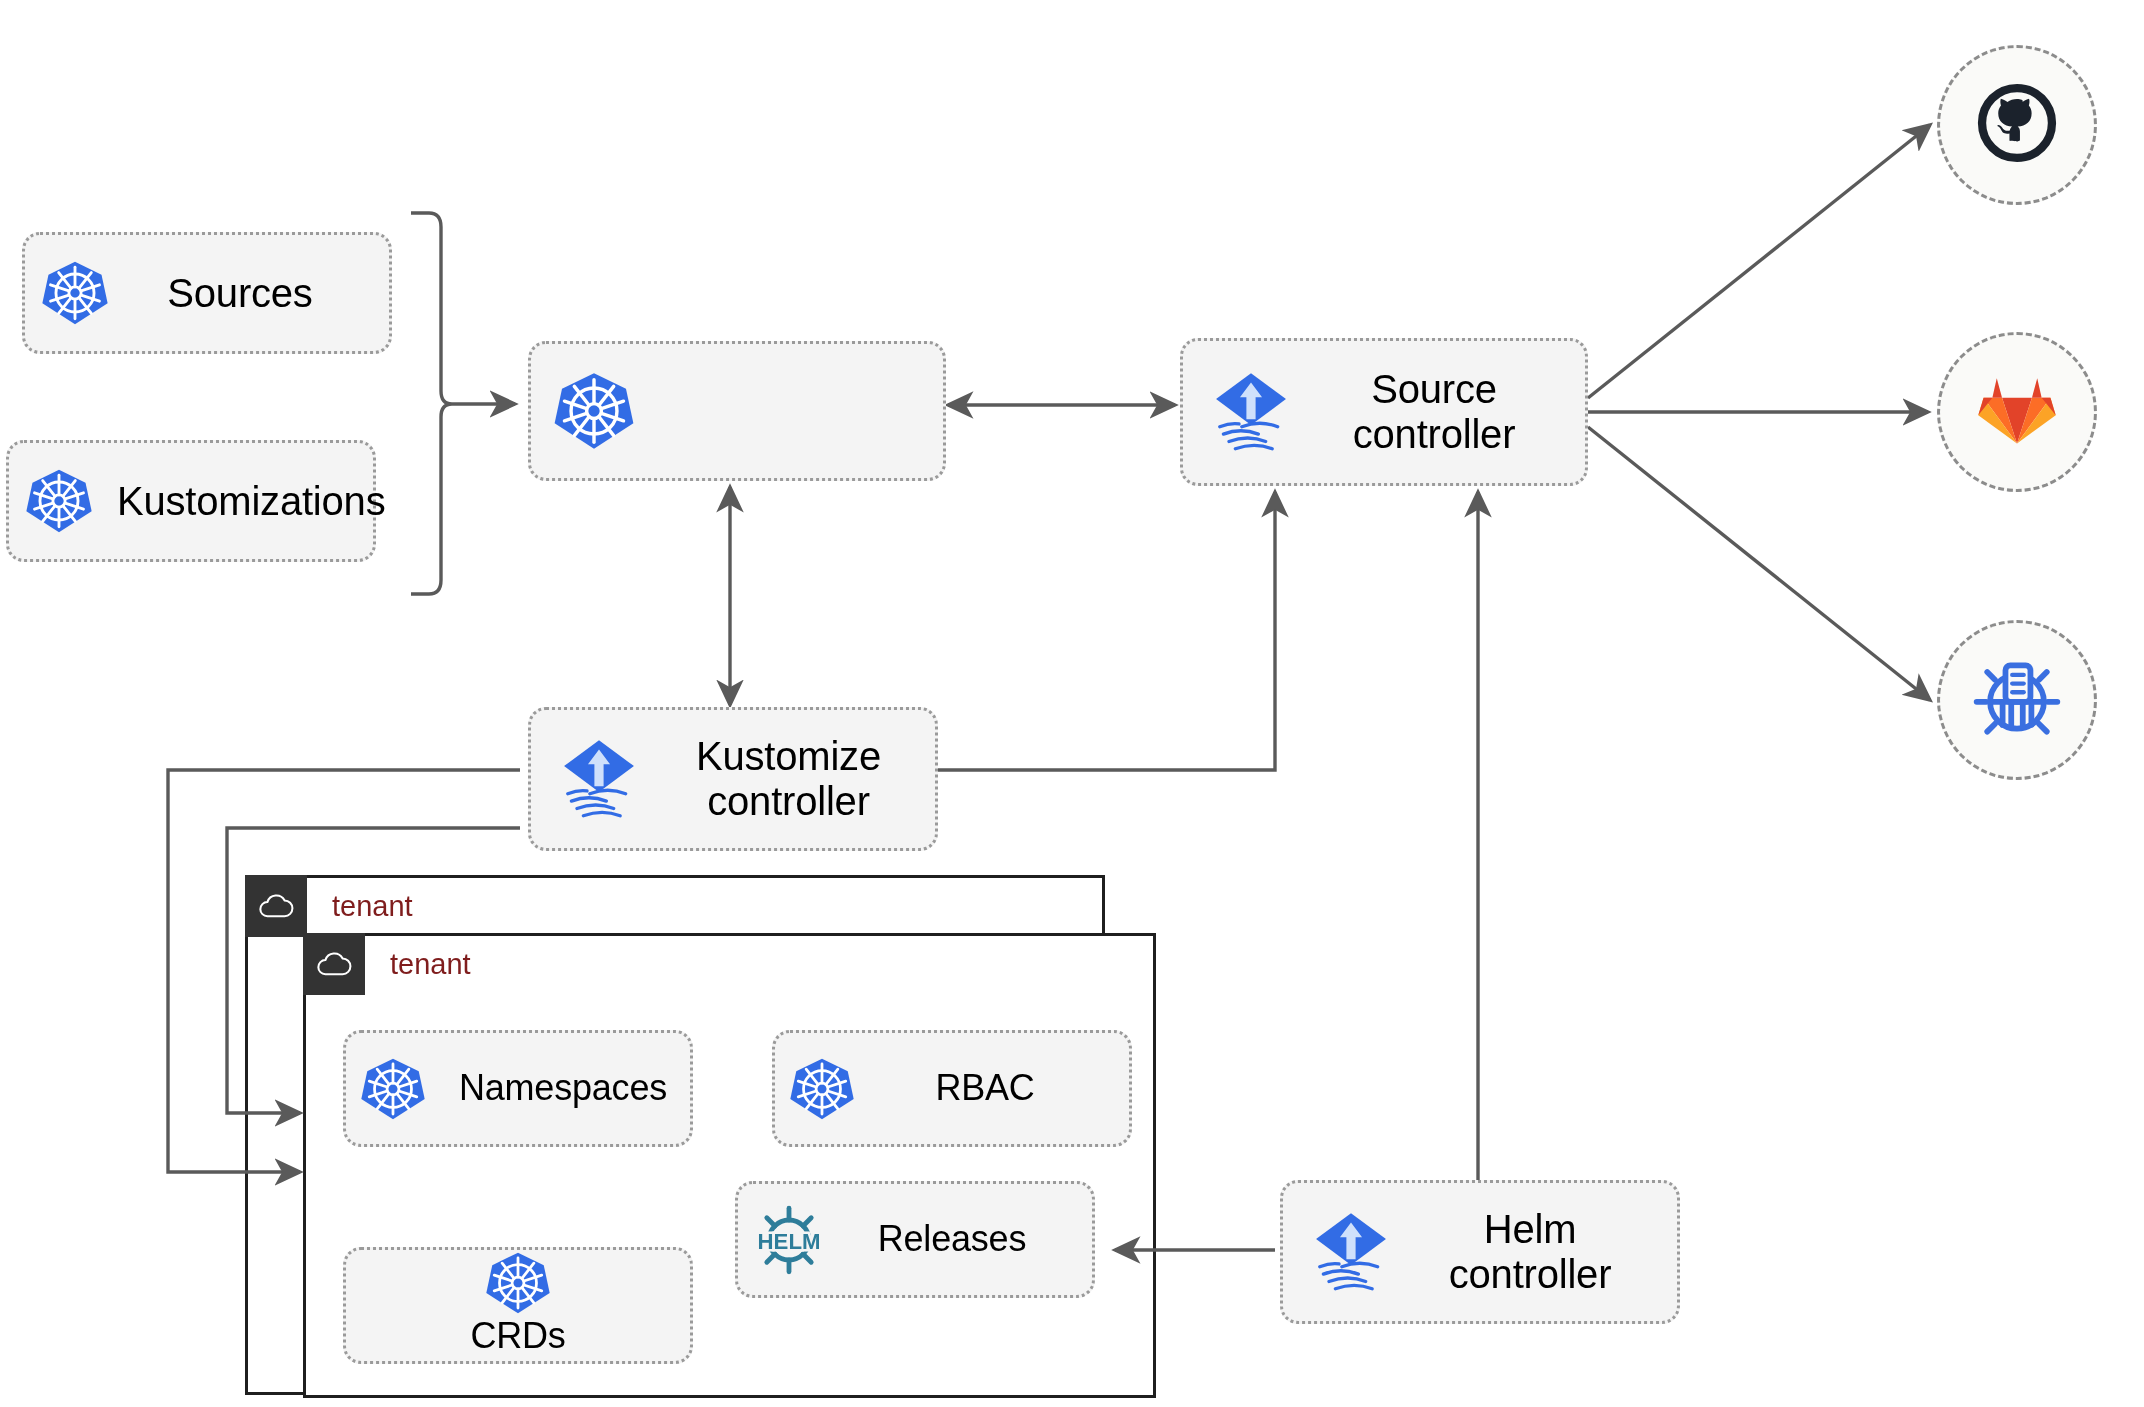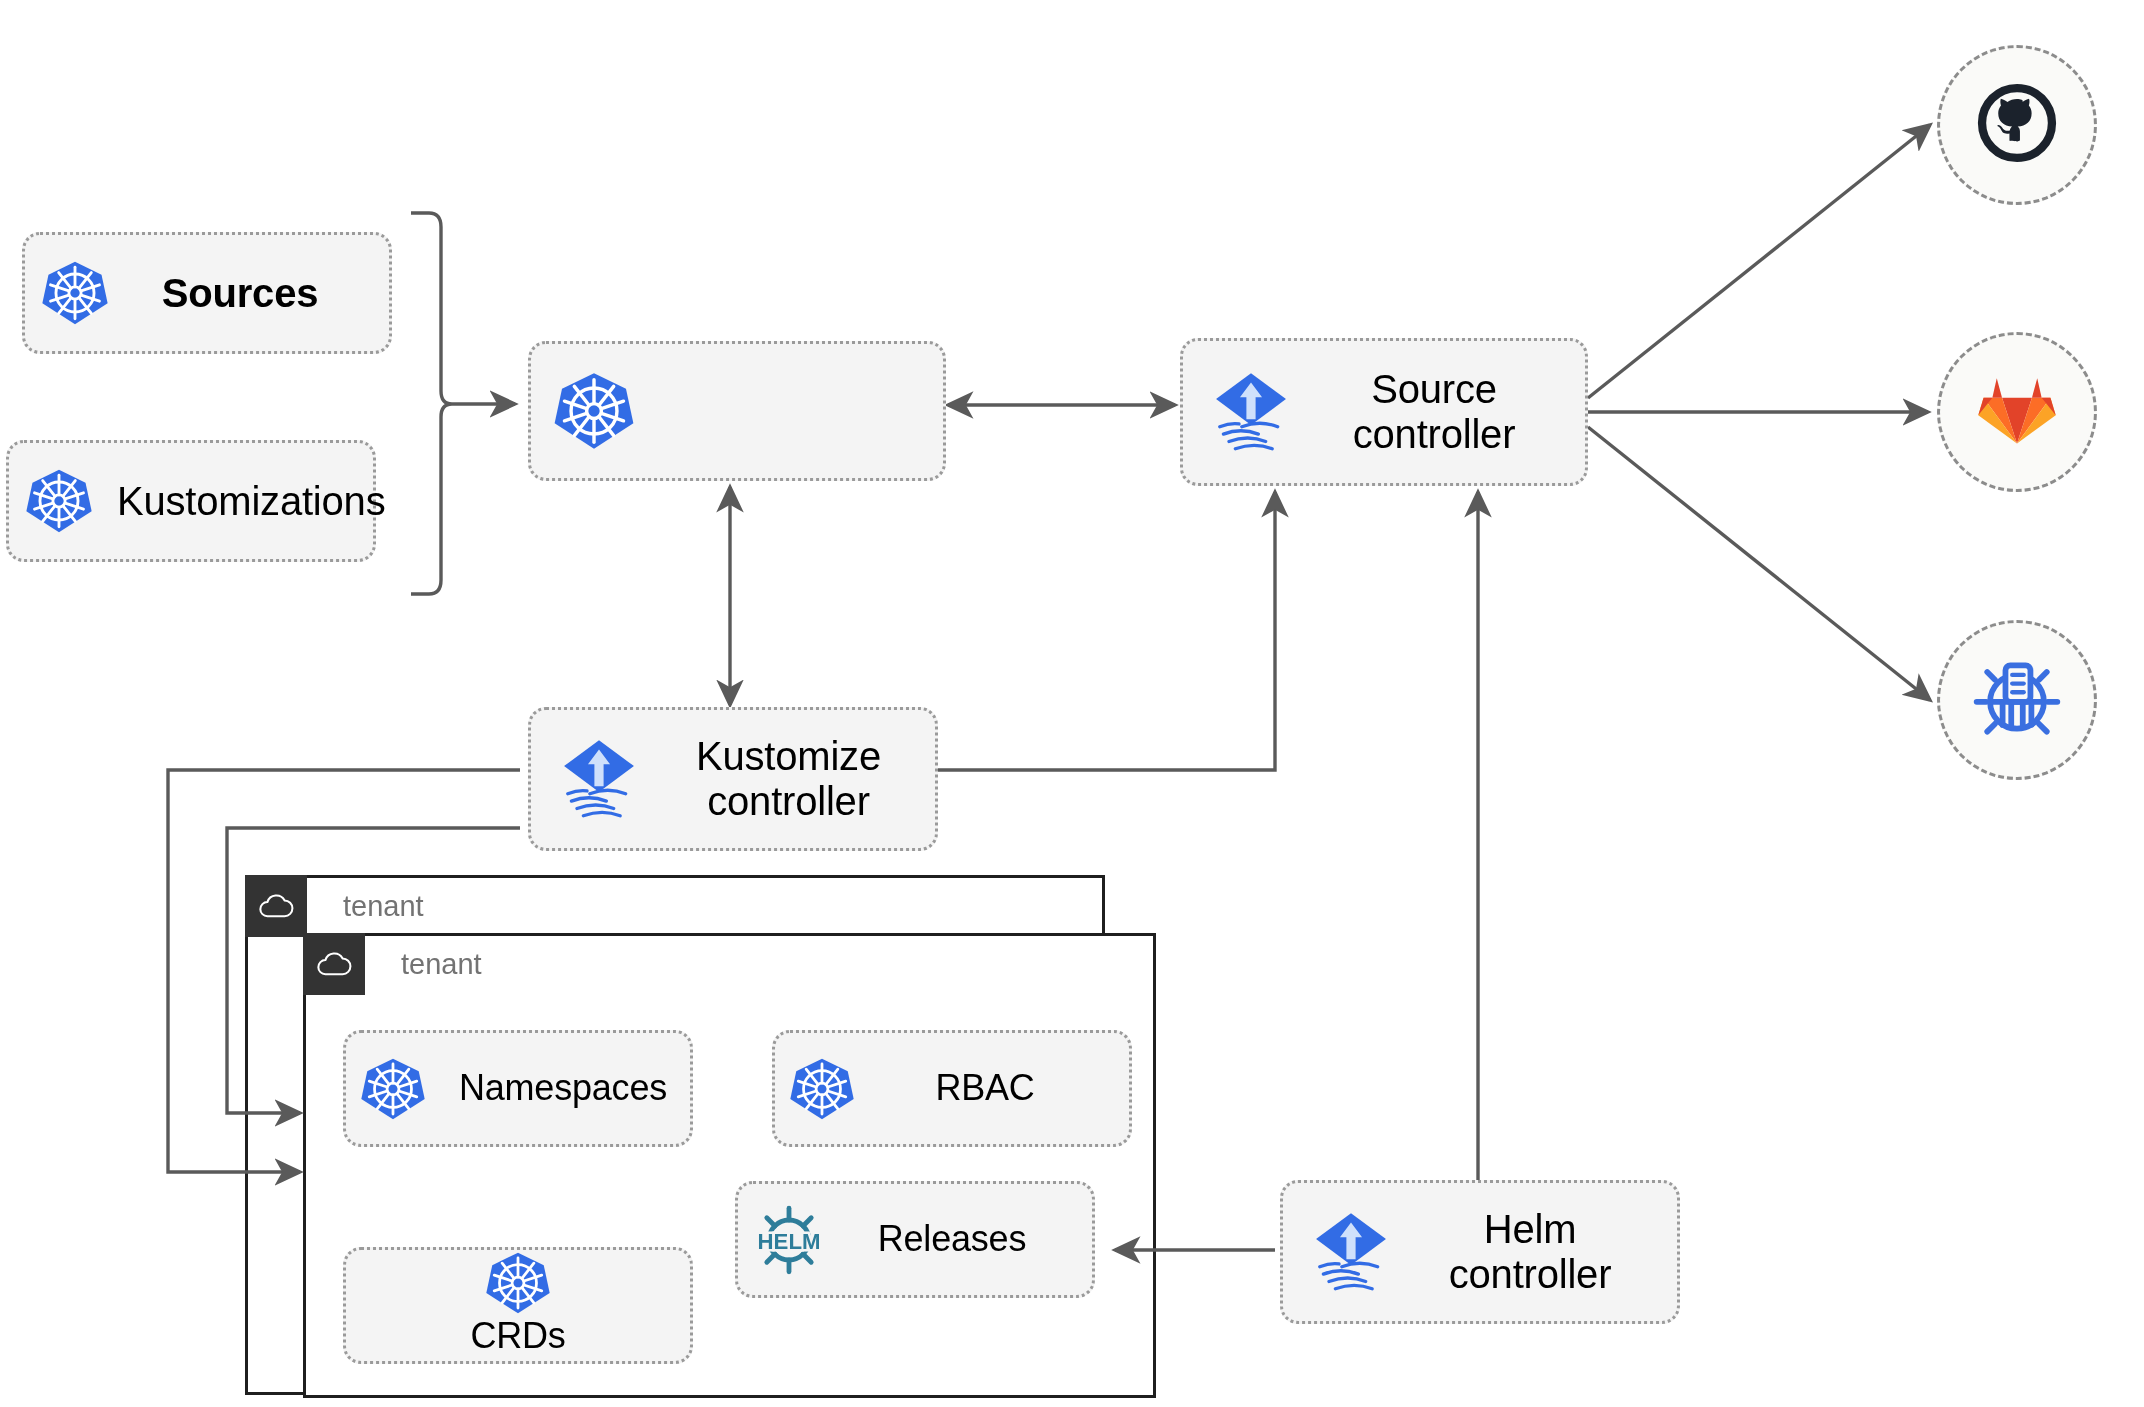--- a/index.html
+++ b/index.html
@@ -77,22 +77,22 @@
     width: 62px;
     height: 62px;
     background: #333333;
     display: flex;
     align-items: center;
     justify-content: center;
     flex: 0 0 auto;
   }
   .tenant-name {
     font-size: 29px;
-    color: #737373;
-    padding-left: 36px;
+    color: #7f1d1d;
+    padding-left: 25px;
     white-space: nowrap;
   }
 
   
   .circ {
     position: absolute;
     z-index: 3;
     box-sizing: border-box;
     width: 160px;
     height: 160px;
@@ -138,21 +138,21 @@
       <path d="M 1478,1180 L 1478,492" marker-end="url(#ah)"></path>
 
       <path d="M 520,770 L 168,770 L 168,1172 L 300,1172" marker-end="url(#ah)"></path>
 
       <path d="M 520,828 L 227,828 L 227,1113 L 300,1113" marker-end="url(#ah)"></path>
 
       <path d="M 1275,1250 L 1115,1250" marker-end="url(#ah)"></path>
     </g>
   </svg>
 
-  <div class="node" style="left:22px; top:232px; width:370px; height:122px; padding:0 18px 0 16px;font-weight:bold;">
+  <div class="node" style="left:22px; top:232px; width:370px; height:122px; padding:0 18px 0 16px;">
     <span class="ico">
       <svg width="68" height="68" viewBox="0 0 100 100">
         <polygon points="50,4 89,23 98,65 50,96 2,65 11,23" fill="#326CE5"></polygon>
         <g fill="none" stroke="#ffffff" stroke-width="4.2" stroke-linecap="round">
           <circle cx="50" cy="50" r="9"></circle>
           <circle cx="50" cy="50" r="28"></circle>
           <line x1="50" y1="12" x2="50" y2="41"></line>
           <line x1="50" y1="59" x2="50" y2="88"></line>
           <line x1="14" y1="38" x2="41" y2="47"></line>
           <line x1="59" y1="53" x2="86" y2="62"></line>

